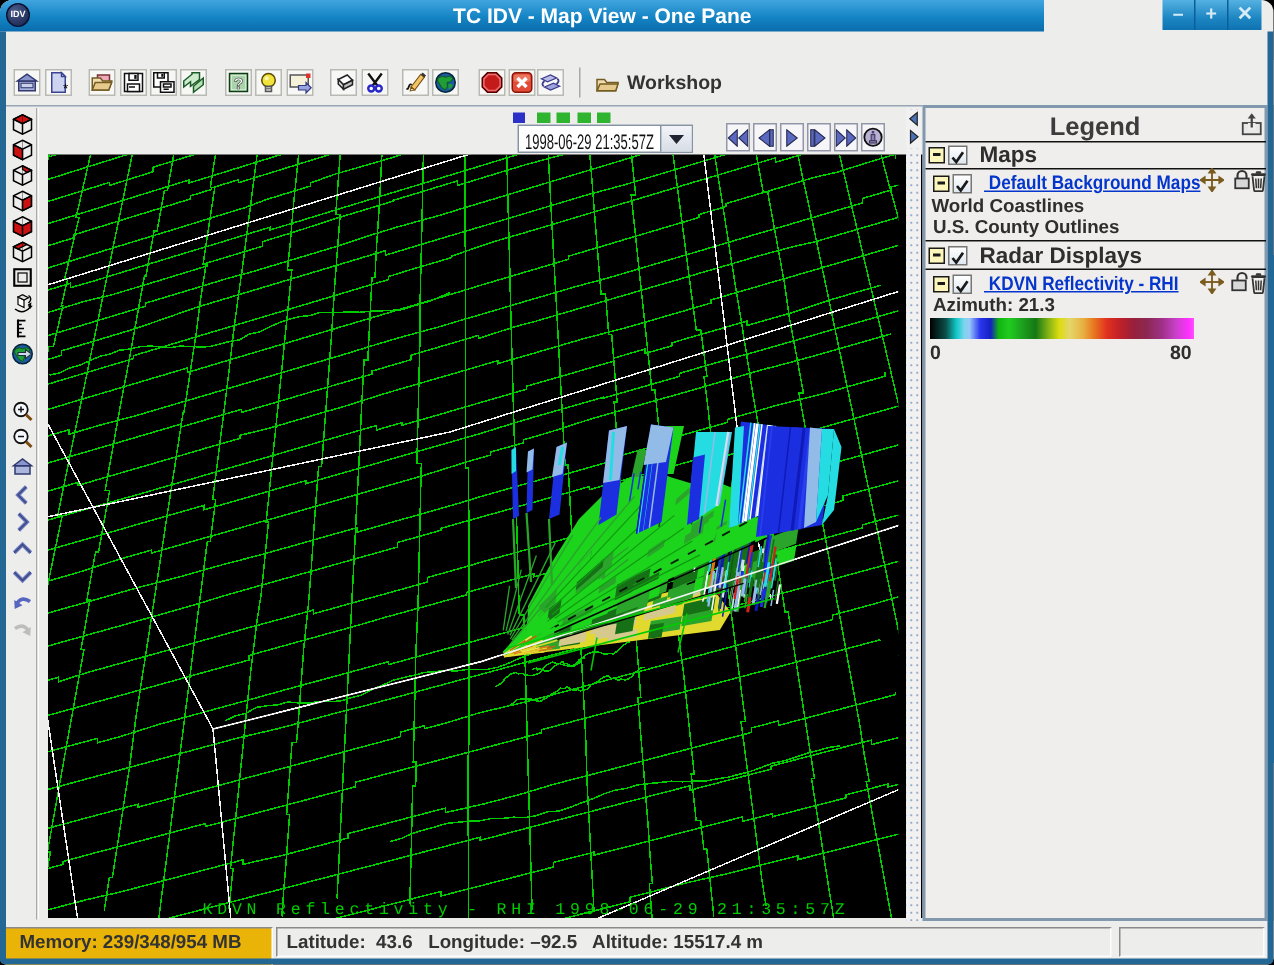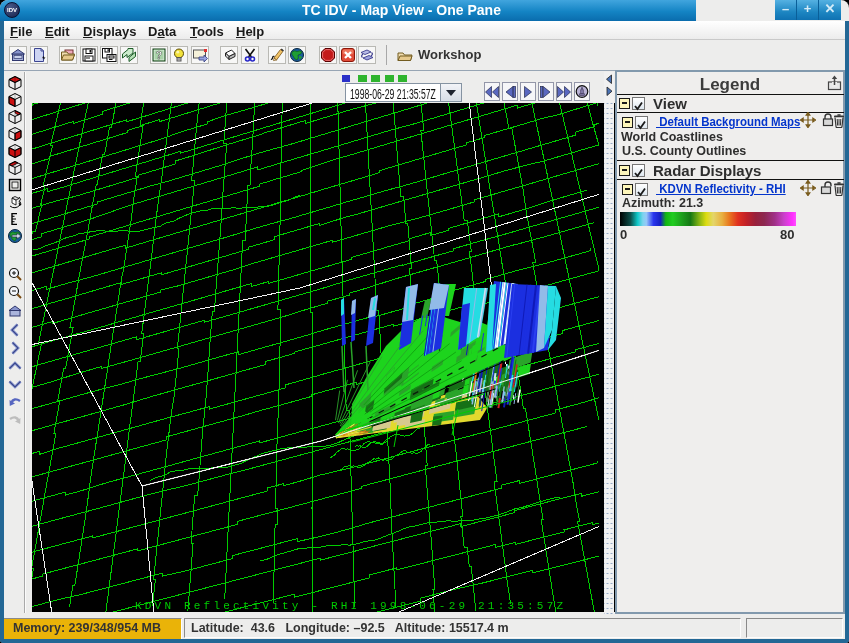--- a/index.html
+++ b/index.html
@@ -9,28 +9,20 @@
 
 <div class="abs" style="left:0;top:0;width:696px;height:21px;background:linear-gradient(#41a5de,#1484c4 55%,#0a6cad)">
  <div class="abs" style="left:4px;top:2px;width:16px;height:16px;border-radius:8px;background:radial-gradient(circle at 35% 30%,#4a5a8a,#15204a);border:1px solid #0a1030;color:#fff;font:bold 6px 'Liberation Sans',sans-serif;text-align:center;line-height:15px">IDV</div>
  <div class="abs" style="left:0;top:2px;width:803px;text-align:center;font:bold 14px 'Liberation Sans',sans-serif;color:#fff">TC IDV - Map View - One Pane</div>
  <div class="abs" style="left:775px;top:0;width:66px;height:20px;background:linear-gradient(#55b1e2,#1d86c2 60%,#0f72b2);display:flex">
   <div style="width:22px;border-right:1px solid #0a5f99;color:#d5ecf8;font:bold 13px 'Liberation Sans',sans-serif;text-align:center;line-height:18px">–</div>
   <div style="width:22px;border-right:1px solid #0a5f99;color:#d5ecf8;font:bold 13px 'Liberation Sans',sans-serif;text-align:center;line-height:18px">+</div>
   <div style="width:22px;color:#d5ecf8;font:bold 13px 'Liberation Sans',sans-serif;text-align:center;line-height:18px">✕</div>
  </div>
 </div>
-<div class="abs" style="left:0;top:21px;width:849px;height:19px;background:linear-gradient(#fff,#ececec);border-bottom:1px solid #c9c9c9">
-      <div style="position:absolute;left:10px;top:3px;font:bold 13px 'Liberation Sans',sans-serif;color:#1a1a1a"><span style="text-decoration:underline">F</span>ile</div>
-      <div style="position:absolute;left:45px;top:3px;font:bold 13px 'Liberation Sans',sans-serif;color:#1a1a1a"><span style="text-decoration:underline">E</span>dit</div>
-      <div style="position:absolute;left:83px;top:3px;font:bold 13px 'Liberation Sans',sans-serif;color:#1a1a1a"><span style="text-decoration:underline">D</span>isplays</div>
-      <div style="position:absolute;left:148px;top:3px;font:bold 13px 'Liberation Sans',sans-serif;color:#1a1a1a">D<span style="text-decoration:underline">a</span>ta</div>
-      <div style="position:absolute;left:190px;top:3px;font:bold 13px 'Liberation Sans',sans-serif;color:#1a1a1a"><span style="text-decoration:underline">T</span>ools</div>
-      <div style="position:absolute;left:236px;top:3px;font:bold 13px 'Liberation Sans',sans-serif;color:#1a1a1a"><span style="text-decoration:underline">H</span>elp</div>
-    </div>
 <div class="abs" style="left:0;top:40px;width:849px;height:30px;background:#ededec">
       <div style="position:absolute;left:9px;top:6px;width:18px;height:18px;background:#f7f7f6;border:1px solid #b9b9b4;display:flex;align-items:center;justify-content:center">
         <svg width="16" height="16" viewBox="0 0 16 16">
           <rect x="2.5" y="7" width="11" height="6.5" fill="#aab4dc" stroke="#30386e"></rect>
           <polygon points="1.5,7 8,2.5 14.5,7" fill="#8894cc" stroke="#30386e"></polygon>
           <rect x="4" y="8.5" width="8" height="3" fill="#c8d0ea" stroke="#30386e" stroke-width="0.7"></rect>
         </svg>
       </div>
 <div style="position:absolute;left:30px;top:6px;width:18px;height:18px;background:#f7f7f6;border:1px solid #b9b9b4;display:flex;align-items:center;justify-content:center">
         <svg width="16" height="16" viewBox="0 0 16 16">
@@ -844,21 +836,21 @@
         <line x1="7.5" y1="2" x2="7.5" y2="10" stroke="#444" stroke-width="1.5"></line>
         <polygon points="7.5,0.5 4.8,4 10.2,4" fill="#444"></polygon>
       </svg></div>
 <div class="abs" style="left:617px;top:94px;width:227px;height:1.2px;background:#111"></div>
 <div class="abs" style="left:619px;top:98px;width:11px;height:11px;background:#fdf6bb;border:1.6px solid #1a1a1a">
       <div style="position:absolute;left:1.5px;top:3px;width:5px;height:1.6px;background:#1a1a1a"></div>
     </div>
     <div class="abs" style="left:632px;top:97px;width:13px;height:13px;background:linear-gradient(#fff,#dfe8f0);border:1px solid #777"><svg width="11" height="11" viewBox="0 0 11 11">
         <path d="M2,5 L4.5,8 L9,1.5" fill="none" stroke="#1a1a1a" stroke-width="1.8"></path>
       </svg></div>
-<div class="abs" style="left:653px;top:95px;font:bold 15px 'Liberation Sans',sans-serif;color:#2e2e2e">View</div>
+<div class="abs" style="left:653px;top:95px;font:bold 15px 'Liberation Sans',sans-serif;color:#2e2e2e">Maps</div>
 <div class="abs" style="left:617px;top:112px;width:227px;height:1.2px;background:#111"></div>
 <div class="abs" style="left:622px;top:117px;width:11px;height:11px;background:#fdf6bb;border:1.6px solid #1a1a1a">
       <div style="position:absolute;left:1.5px;top:3px;width:5px;height:1.6px;background:#1a1a1a"></div>
     </div>
     <div class="abs" style="left:635px;top:116px;width:13px;height:13px;background:linear-gradient(#fff,#dfe8f0);border:1px solid #777"><svg width="11" height="11" viewBox="0 0 11 11">
         <path d="M2,5 L4.5,8 L9,1.5" fill="none" stroke="#1a1a1a" stroke-width="1.8"></path>
       </svg></div>
 <div class="abs" style="left:656px;top:114px;font:bold 13px 'Liberation Sans',sans-serif;color:#0435cc;text-decoration:underline;white-space:nowrap;transform:scaleX(0.88);transform-origin:0 0">&nbsp;Default Background Maps</div>
 <div class="abs" style="left:800px;top:112px"><svg width="16" height="16" viewBox="0 0 18 18">
         <g stroke="#7a5c1e" stroke-width="1.4" fill="#7a5c1e">

